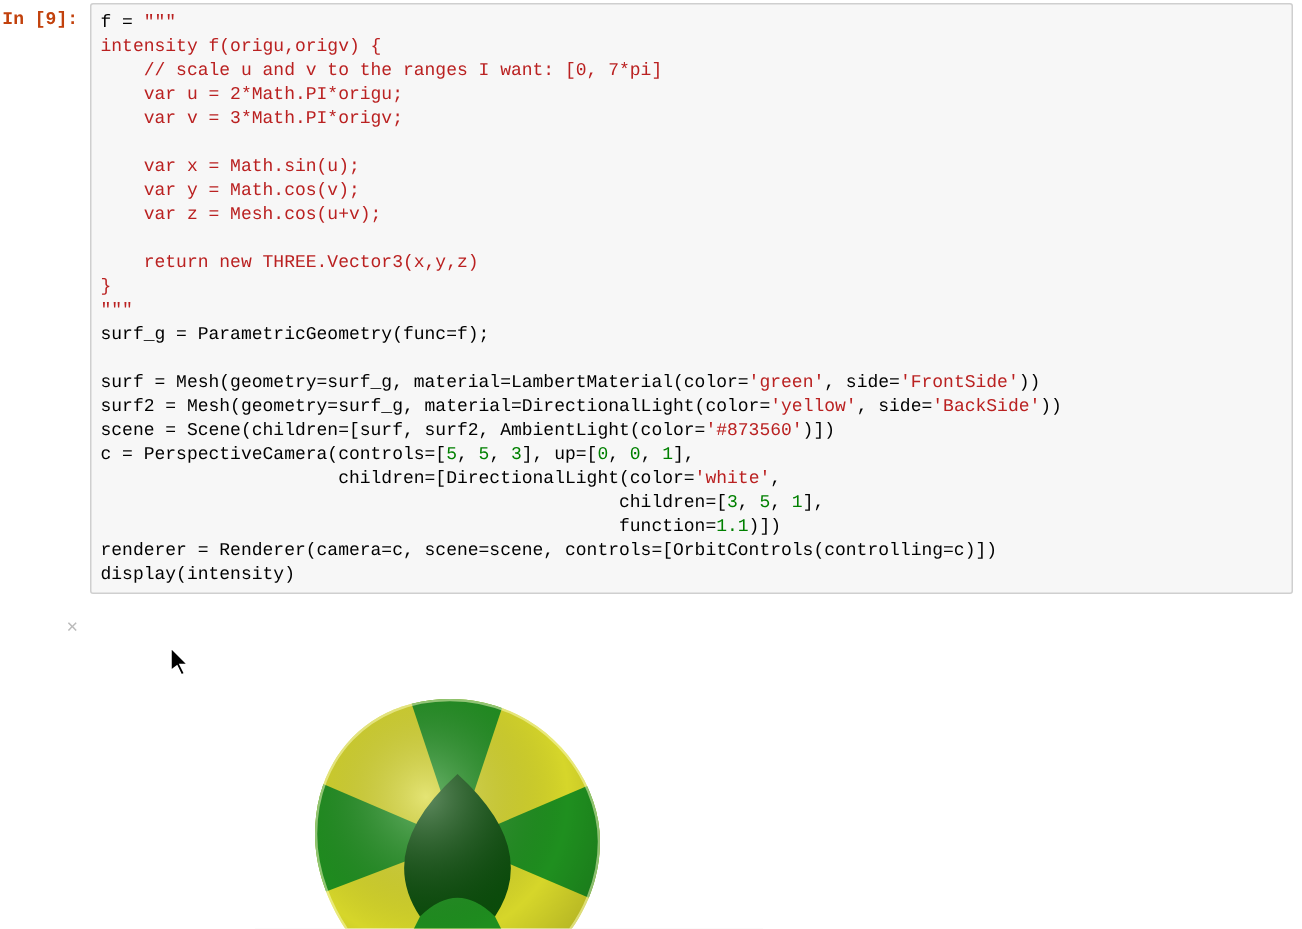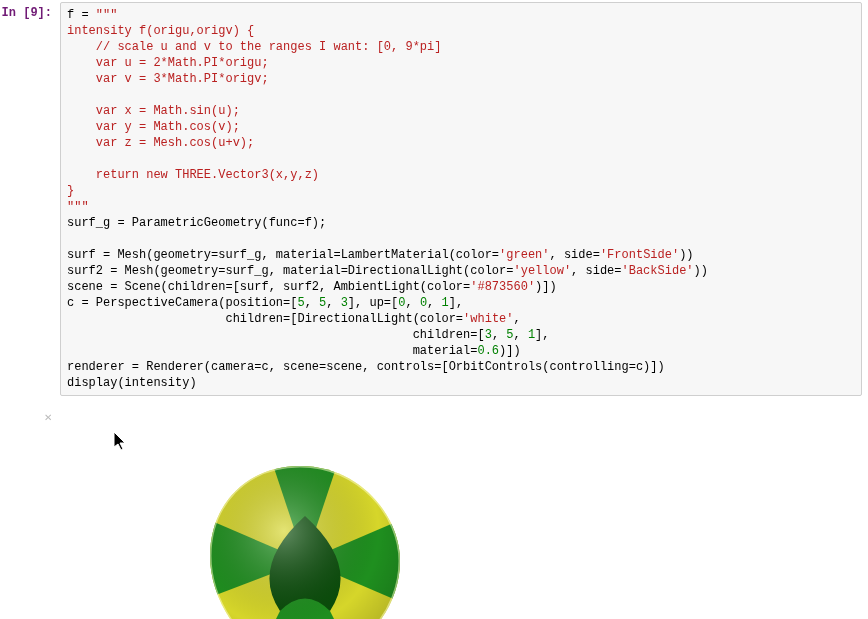--- a/index.html
+++ b/index.html
@@ -20,21 +20,21 @@
       width: 60px;
       flex-shrink: 0;
       text-align: right;
       padding-right: 8px;
       padding-top: 4px;
       font-family: Menlo, Monaco, "Courier New", monospace;
       font-size: 12px;
       color: #303F9F;
     }
     .prompt-in {
-      color: #701a75;
+      color: #c2410c;
       font-weight: bold;
     }
     .input-box {
       flex: 1;
       border: 1px solid #cfcfcf;
       border-radius: 2px;
       background: #f7f7f7;
       padding: 4px 6px;
       font-family: Menlo, Monaco, "Courier New", monospace;
       font-size: 12px;
@@ -78,40 +78,40 @@
   </style>
 </head>
 <body>
 
 <div class="cell">
   <div class="prompt-area">
     <span class="prompt-in">In [9]:</span>
   </div>
   <div class="input-box"><span>f = </span><span class="tok-str">"""</span>
 <span class="tok-str">intensity f(origu,origv) {</span>
-<span class="tok-str">    // scale u and v to the ranges I want: [0, 9*pi]</span>
+<span class="tok-str">    // scale u and v to the ranges I want: [0, 7*pi]</span>
 <span class="tok-str">    var u = 2*Math.PI*origu;</span>
 <span class="tok-str">    var v = 3*Math.PI*origv;</span>
 <span></span>
 <span class="tok-str">    var x = Math.sin(u);</span>
 <span class="tok-str">    var y = Math.cos(v);</span>
 <span class="tok-str">    var z = Mesh.cos(u+v);</span>
 <span></span>
 <span class="tok-str">    return new THREE.Vector3(x,y,z)</span>
 <span class="tok-str">}</span>
 <span class="tok-str">"""</span>
 <span>surf_g = ParametricGeometry(func=f);</span>
 <span></span>
 <span>surf = Mesh(geometry=surf_g, material=LambertMaterial(color=</span><span class="tok-str">'green'</span><span>, side=</span><span class="tok-str">'FrontSide'</span><span>))</span>
 <span>surf2 = Mesh(geometry=surf_g, material=DirectionalLight(color=</span><span class="tok-str">'yellow'</span><span>, side=</span><span class="tok-str">'BackSide'</span><span>))</span>
 <span>scene = Scene(children=[surf, surf2, AmbientLight(color=</span><span class="tok-str">'#873560'</span><span>)])</span>
-<span>c = PerspectiveCamera(position=[</span><span class="tok-num">5</span><span>, </span><span class="tok-num">5</span><span>, </span><span class="tok-num">3</span><span>], up=[</span><span class="tok-num">0</span><span>, </span><span class="tok-num">0</span><span>, </span><span class="tok-num">1</span><span>],</span>
+<span>c = PerspectiveCamera(controls=[</span><span class="tok-num">5</span><span>, </span><span class="tok-num">5</span><span>, </span><span class="tok-num">3</span><span>], up=[</span><span class="tok-num">0</span><span>, </span><span class="tok-num">0</span><span>, </span><span class="tok-num">1</span><span>],</span>
 <span>                      children=[DirectionalLight(color=</span><span class="tok-str">'white'</span><span>,</span>
 <span>                                                children=[</span><span class="tok-num">3</span><span>, </span><span class="tok-num">5</span><span>, </span><span class="tok-num">1</span><span>],</span>
-<span>                                                material=</span><span class="tok-num">0.6</span><span>)])</span>
+<span>                                                function=</span><span class="tok-num">1.1</span><span>)])</span>
 <span>renderer = Renderer(camera=c, scene=scene, controls=[OrbitControls(controlling=c)])</span>
 <span>display(intensity)</span></div>
 </div>
 
 <div class="output-area">
   <span class="close-icon">✕</span>
   <div class="render-area">
     <svg width="400" height="260" viewBox="0 0 400 260">
       <defs>
         <radialGradient id="shade" cx="40%" cy="35%" r="75%">

